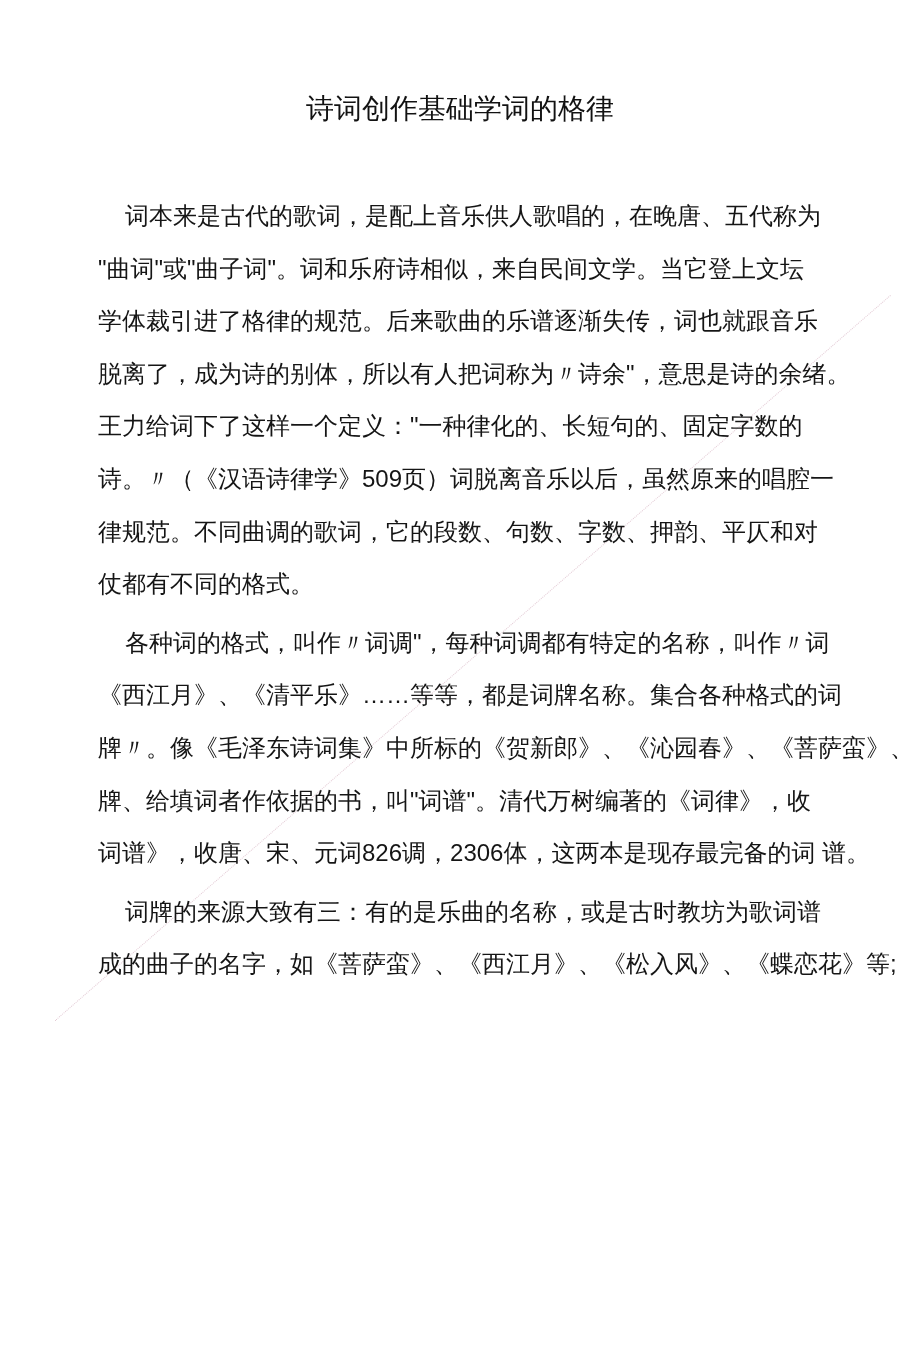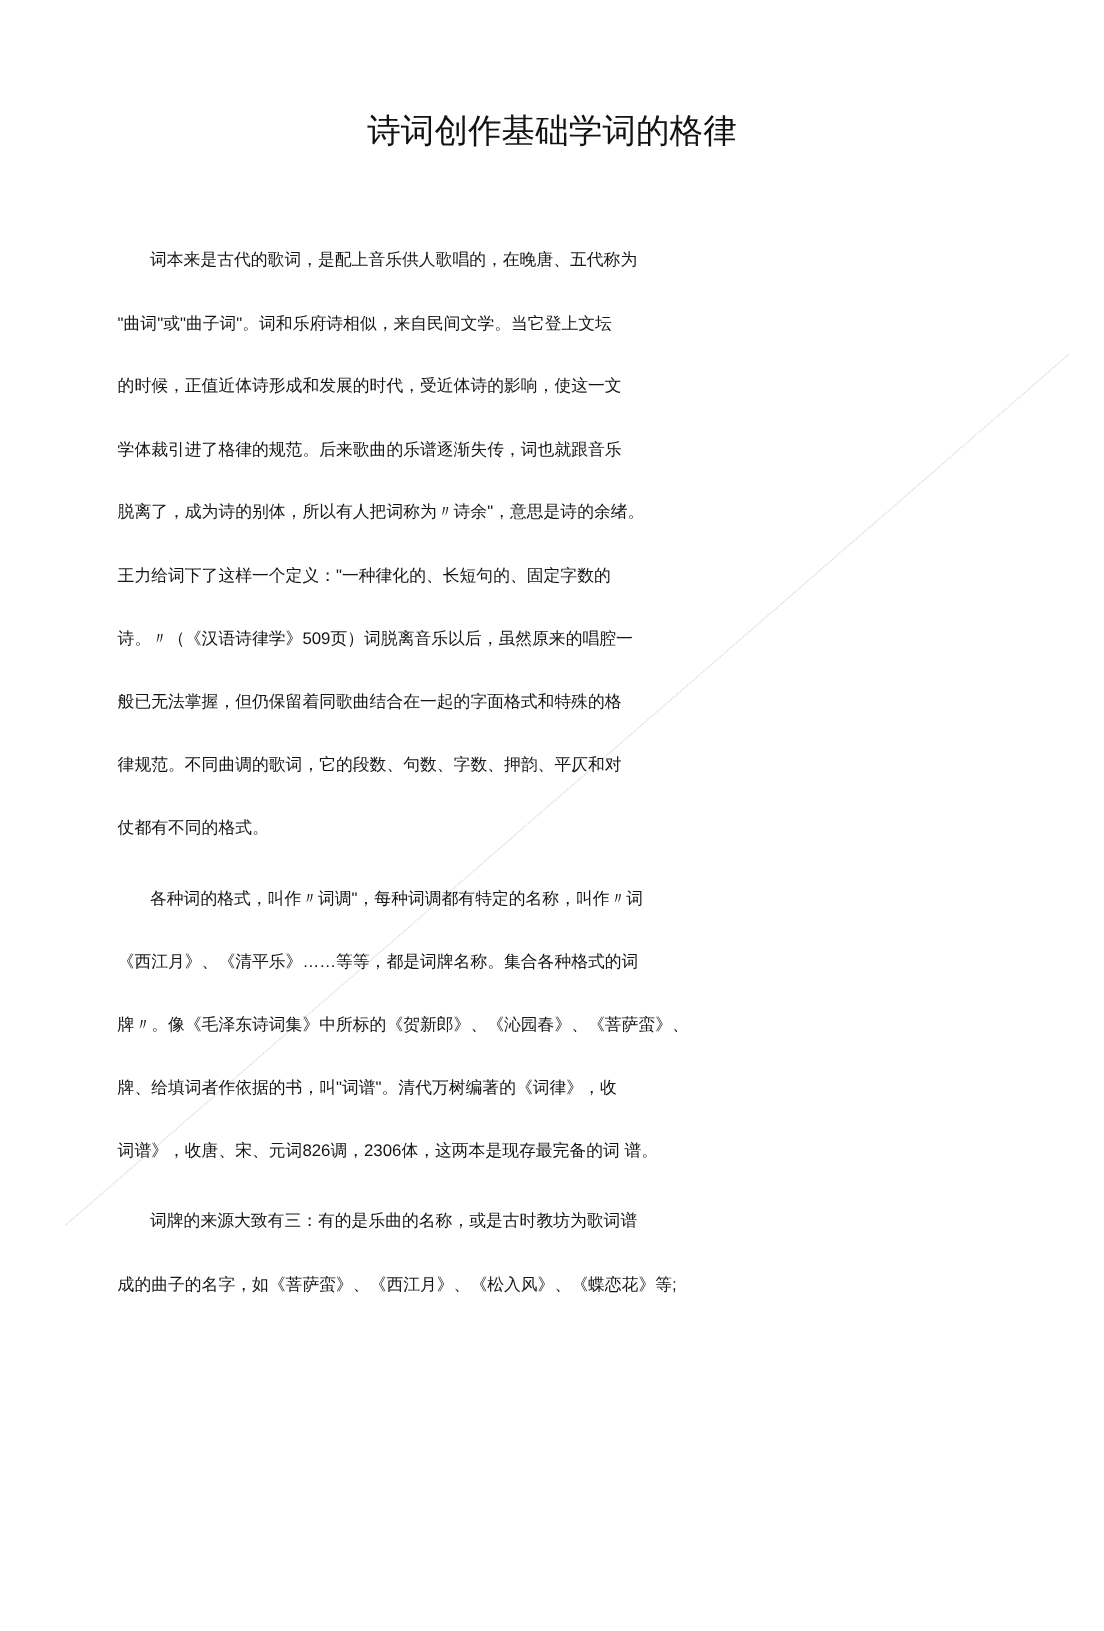--- a/index.html
+++ b/index.html
@@ -33,21 +33,21 @@
     font-weight: 400;
     letter-spacing: 0px;
     color: #121212;
     white-space: nowrap;
   }
   .doc-body {
     position: absolute;
     left: 98px;
     top: 190px;
     width: 740px;
-    font-size: 14px;
+    font-size: 24px;
     line-height: 52.6px;
     color: #151515;
   }
   .paragraph {
     margin: 0 0 6px 0;
   }
   .text-line {
     white-space: pre;
     height: 52.6px;
     overflow: visible;
@@ -73,26 +73,24 @@
 <div class="page">
 
   <div class="watermark-line"></div>
 
   <div class="doc-title">诗词创作基础学词的格律</div>
 
   <div class="doc-body">
       <div class="paragraph">
         <div class="text-line indent">词本来是古代的歌词，是配上音乐供人歌唱的，在晚唐、五代称为</div>
         <div class="text-line">"曲词"或"曲子词"。词和乐府诗相似，来自民间文学。当它登上文坛</div>
-        <div class="text-line">的时候，正值近体诗形成和发展的时代，受近体诗的影响，使这一文</div>
         <div class="text-line">学体裁引进了格律的规范。后来歌曲的乐谱逐渐失传，词也就跟音乐</div>
         <div class="text-line">脱离了，成为诗的别体，所以有人把词称为〃诗余"，意思是诗的余绪。</div>
         <div class="text-line">王力给词下了这样一个定义："一种律化的、长短句的、固定字数的</div>
         <div class="text-line">诗。〃（《汉语诗律学》509页）词脱离音乐以后，虽然原来的唱腔一</div>
-        <div class="text-line">般已无法掌握，但仍保留着同歌曲结合在一起的字面格式和特殊的格</div>
         <div class="text-line">律规范。不同曲调的歌词，它的段数、句数、字数、押韵、平仄和对</div>
         <div class="text-line">仗都有不同的格式。</div>
       </div>
       <div class="paragraph">
         <div class="text-line indent">各种词的格式，叫作〃词调"，每种词调都有特定的名称，叫作〃词</div>
         <div class="text-line">《西江月》、《清平乐》……等等，都是词牌名称。集合各种格式的词</div>
         <div class="text-line">牌〃。像《毛泽东诗词集》中所标的《贺新郎》、《沁园春》、《菩萨蛮》、</div>
         <div class="text-line">牌、给填词者作依据的书，叫"词谱"。清代万树编著的《词律》，收</div>
         <div class="text-line">词谱》，收唐、宋、元词826调，2306体，这两本是现存最完备的词 谱。</div>
       </div>

